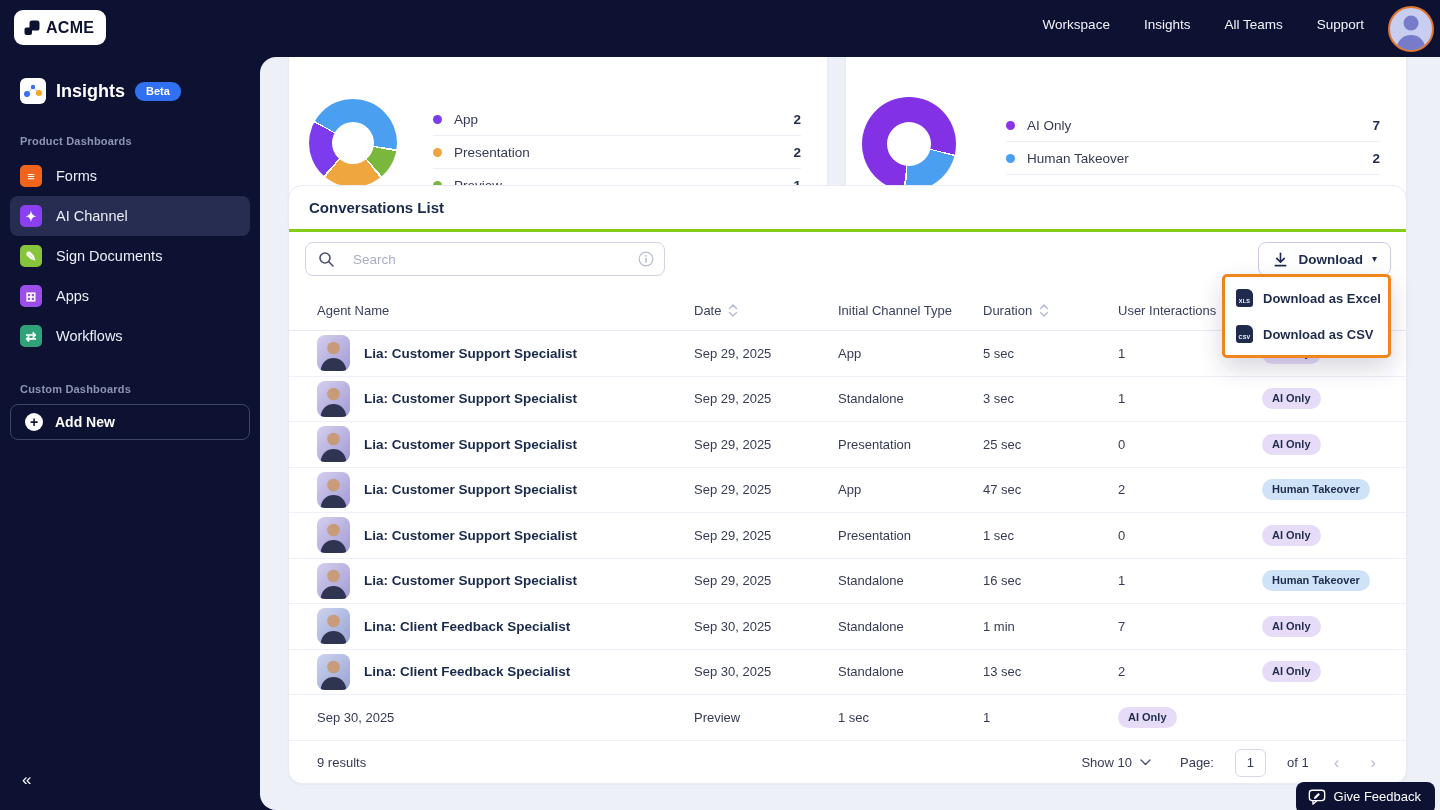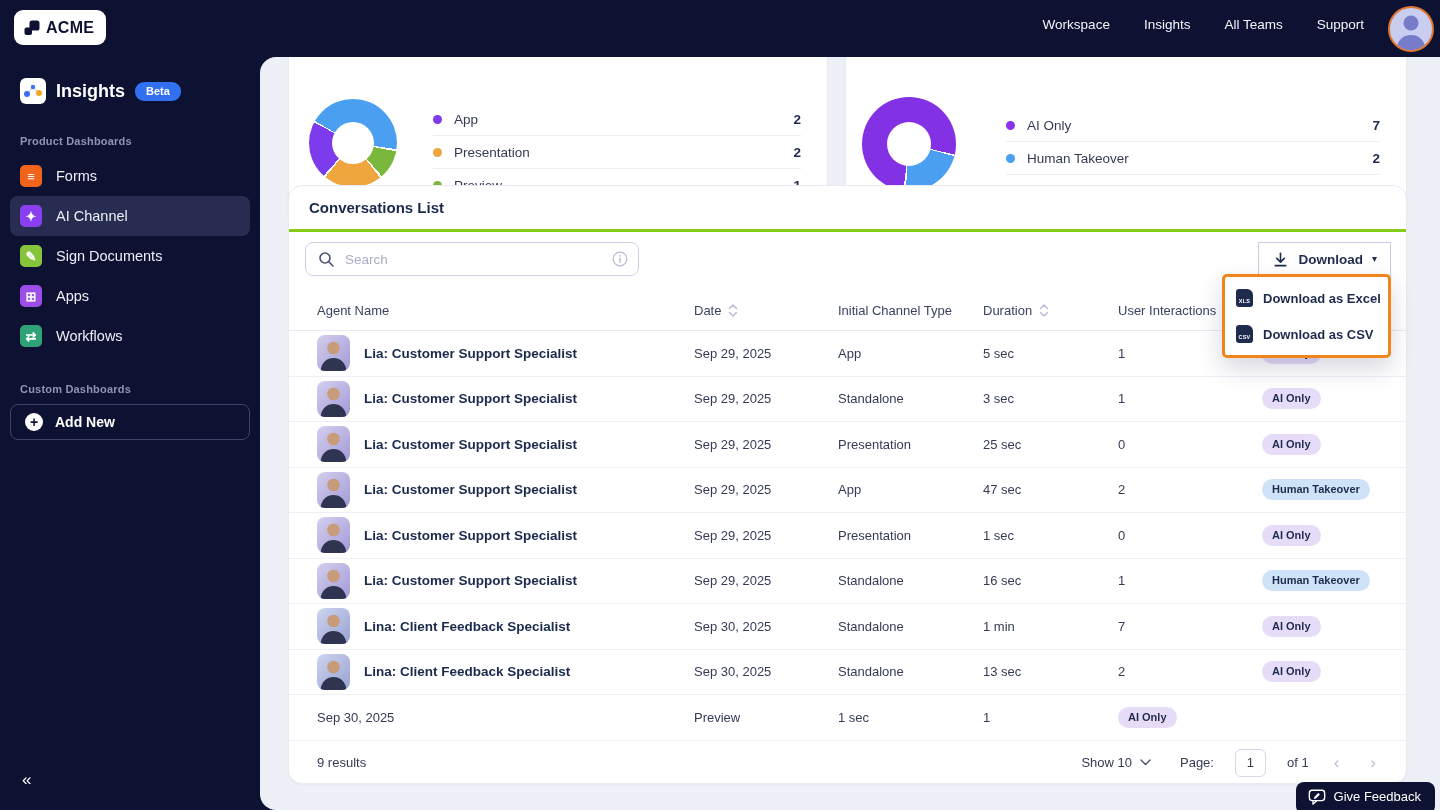--- a/index.html
+++ b/index.html
@@ -118,30 +118,30 @@
   .legend-label { font-size:13.5px; color:#353b55; flex:1; }
   .legend-value { font-size:13.5px; font-weight:bold; color:#1f2b4d; }
 
   
   .conv-card { position:absolute; left:28px; top:128px; width:1119px; height:599px; }
   .conv-title-row { height:46px; display:flex; align-items:center; padding-left:20px; border-bottom:3px solid #84cc16; }
   .conv-title { font-size:15px; font-weight:bold; color:#1a2a4d; }
 
   .toolbar { margin-top:10px; height:34px; padding:0 15px 0 16px; display:flex; align-items:center; justify-content:space-between; }
   .search-box {
-    width:334px; height:34px; border:1px solid #cfd2e8; border-radius:8px; background:#fff;
-    display:flex; align-items:center; padding:0 10px 0 12px; gap:10px;
+    width:360px; height:34px; border:1px solid #cfd2e8; border-radius:8px; background:#fff;
+    display:flex; align-items:center; padding:0 10px 0 12px; gap:18px;
   }
   .search-box input {
     border:none; outline:none; flex:1; font-size:13.5px; color:#353b55;
     font-family:"Liberation Sans", sans-serif; background:transparent;
   }
   .search-box input::placeholder { color:#a9adc8; }
   .download-btn {
-    height:34px; background:#fff; border:1px solid #c9cce6; border-radius:0;
+    height:34px; background:#fff; border:1px solid #c9cce6; border-radius:8px;
     display:flex; align-items:center; gap:9px; padding:0 13px; cursor:pointer;
   }
   .download-label { font-size:13.5px; font-weight:bold; color:#1f2b4d; }
   .caret-down { font-size:10px; color:#1f2b4d; line-height:1; }
 
   .download-menu {
     position:absolute; right:15px; top:88px; width:169px; z-index:40;
     background:#ffffff; border:3px solid #f0851c; border-radius:5px;
     box-shadow:0 10px 24px rgba(30,30,80,.18); padding:3px 0;
   }

